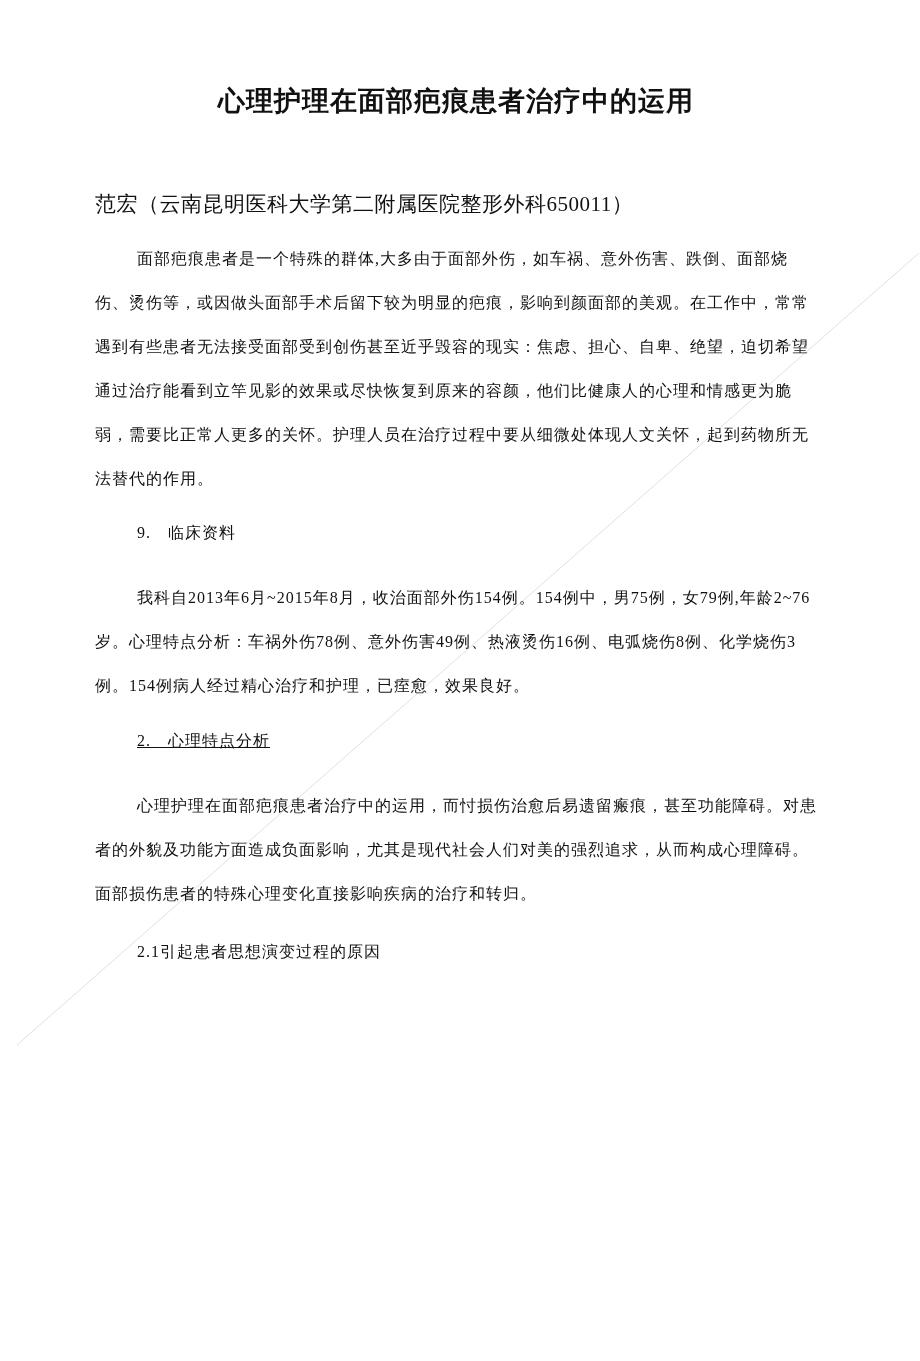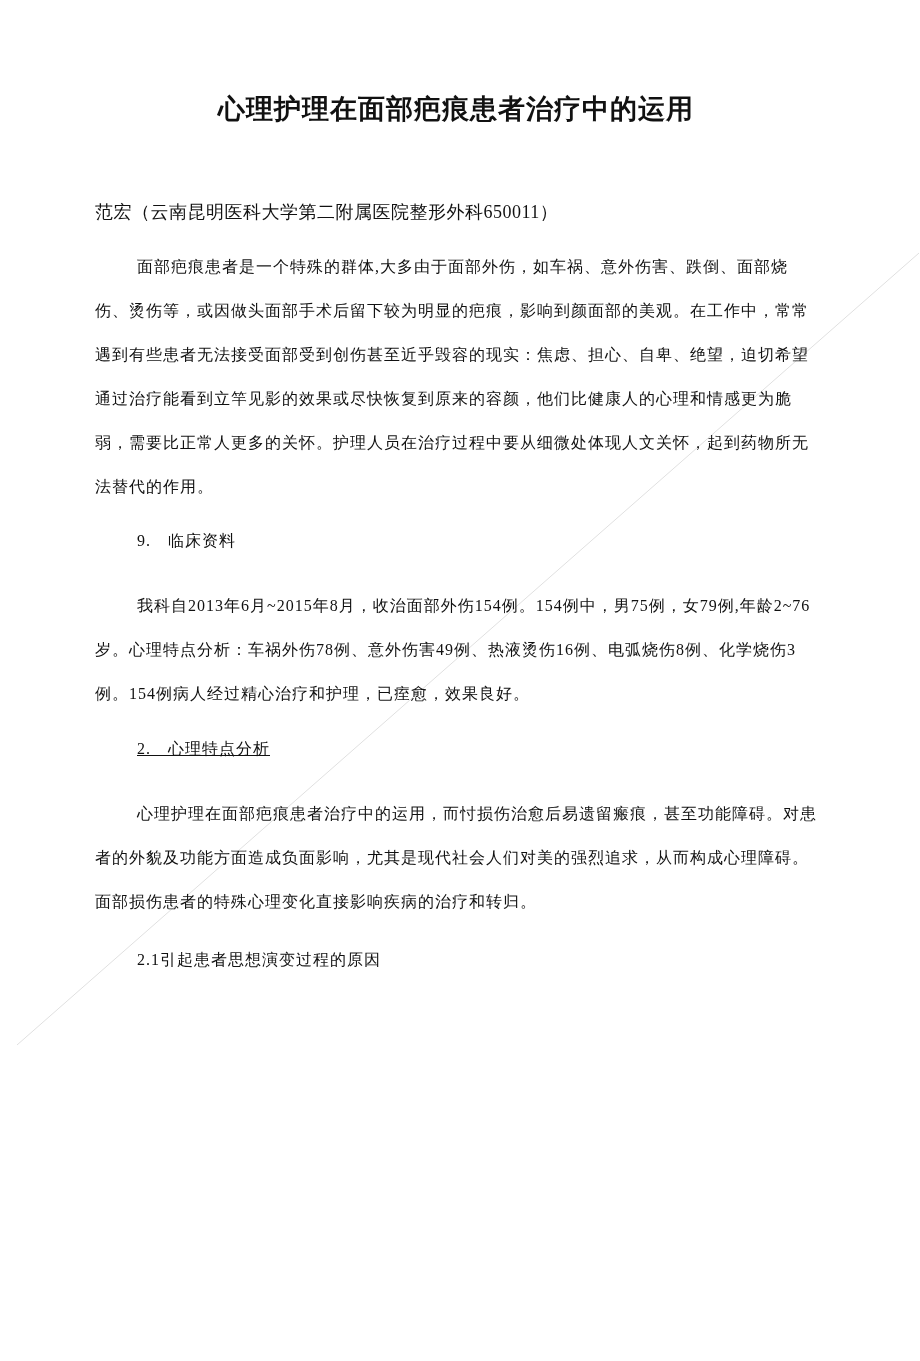--- a/index.html
+++ b/index.html
@@ -18,36 +18,36 @@
   }
   .watermark-svg {
     position: absolute;
     top: 0;
     left: 0;
     pointer-events: none;
   }
   .content {
     position: absolute;
     left: 95px;
-    top: 8px;
+    top: 0;
     width: 722px;
   }
   .doc-title {
     margin: 84px 0 0 0;
     font-family: "Liberation Sans", "DejaVu Sans", sans-serif;
     font-weight: bold;
     font-size: 27px;
     line-height: 34px;
     letter-spacing: 1px;
     text-align: center;
     white-space: nowrap;
   }
   .author-line {
     margin-top: 67px;
-    font-size: 18px;
+    font-size: 21px;
     line-height: 38px;
     letter-spacing: 0.5px;
   }
   .para, .heading {
     font-size: 16px;
     line-height: 44px;
     letter-spacing: 1px;
     text-align: left;
     text-justify: inter-ideograph;
   }

